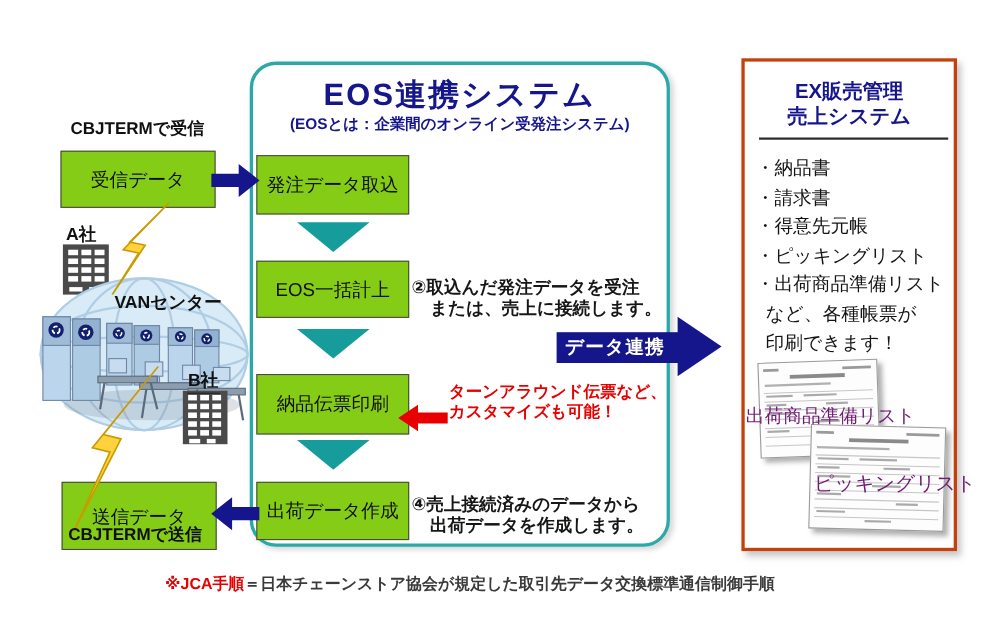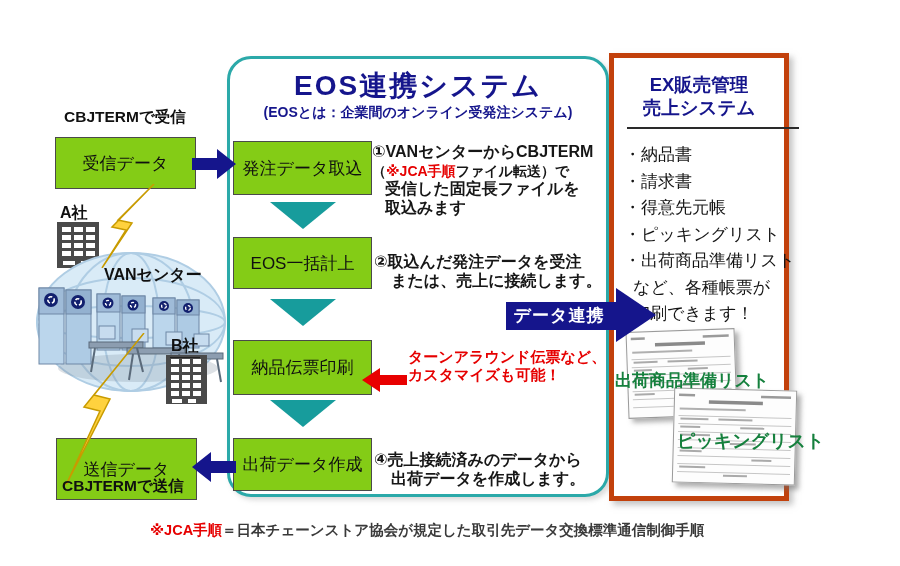--- a/index.html
+++ b/index.html
@@ -31,34 +31,34 @@
   .desc .ind{padding-left:13px;}
   .desc .ind2{padding-left:17px;}
   .red{color:#E60000;}
   .redline{font-size:15px;line-height:17.5px;font-weight:bold;color:#E60000;white-space:nowrap;}
   #link-arrow-label{
     position:absolute;left:506px;top:302px;width:106px;height:27px;z-index:6;
     display:flex;align-items:center;justify-content:center;
     color:#fff;font-size:17px;font-weight:bold;white-space:nowrap;letter-spacing:1px;
   }
   #right-panel{
-    position:absolute;left:609px;top:53px;width:180px;height:448px;box-sizing:border-box;
-    background:#fff;border:5px solid #c2410c;box-shadow:4px 4px 6px rgba(140,140,140,.5);
+    position:absolute;left:674px;top:53px;width:196px;height:448px;box-sizing:border-box;
+    background:#fff;border:3px solid #c2410c;box-shadow:4px 4px 6px rgba(140,140,140,.5);
   }
   .rp-title{position:absolute;left:0;top:15px;width:100%;text-align:center;
     font-size:18.5px;line-height:23px;font-weight:bold;color:#15158C;}
   .rp-rule{position:absolute;left:13px;top:69px;width:172px;border-top:2px solid #2a2a2a;}
   .rp-list{position:absolute;left:10px;top:84px;font-size:17px;line-height:26.5px;
     font-weight:500;color:#141414;white-space:nowrap;}
   .rp-more{padding-left:9px;}
   .doc{
     position:absolute;background:#fdfdfd;border:1px solid #9a9a9a;
     box-shadow:4px 4px 5px rgba(110,110,110,.55);
   }
-  .doc-label{position:absolute;font-weight:bold;color:#15803d;white-space:nowrap;z-index:3;}
+  .doc-label{position:absolute;font-weight:normal;color:#701a75;white-space:nowrap;z-index:3;}
   #footnote{position:absolute;left:150px;top:521px;font-size:14.5px;font-weight:bold;
     color:#3a3a3a;white-space:nowrap;}
 </style>
 </head>
 <body>
 
 <div id="canvas">
 
   <div class="abs caption" style="left:64px;top:107px;">CBJTERMで受信</div>
 
@@ -198,26 +198,20 @@
 
     <div class="ybox" style="left:3px;top:82px;width:139px;height:54px;">発注データ取込</div>
     <div class="ybox" style="left:3px;top:178px;width:139px;height:52px;">EOS一括計上</div>
     <div class="ybox" style="left:3px;top:281px;width:139px;height:55px;">納品伝票印刷</div>
     <div class="ybox" style="left:3px;top:379px;width:139px;height:53px;">出荷データ作成</div>
 
     <div class="tri" style="left:40px;top:143px;"></div>
     <div class="tri" style="left:40px;top:240px;"></div>
     <div class="tri" style="left:40px;top:341px;"></div>
 
-    <div class="desc" style="left:142px;top:84px;">
-      <div>①VANセンターからCBJTERM</div>
-      <div style="font-size:14px;"><span>（</span><span class="red">※JCA手順</span><span>ファイル転送）で</span></div>
-      <div class="ind">受信した固定長ファイルを</div>
-      <div class="ind">取込みます</div>
-    </div>
 
     <div class="desc" style="left:144px;top:194px;">
       <div>②取込んだ発注データを受注</div>
       <div class="ind2">または、売上に接続します。</div>
     </div>
 
     <div class="desc" style="left:142px;top:284px;">
       <div class="redline" style="padding-left:36px;margin-top:5px;">ターンアラウンド伝票など、</div>
       <div class="redline" style="padding-left:36px;">カスタマイズも可能！</div>
     </div>

